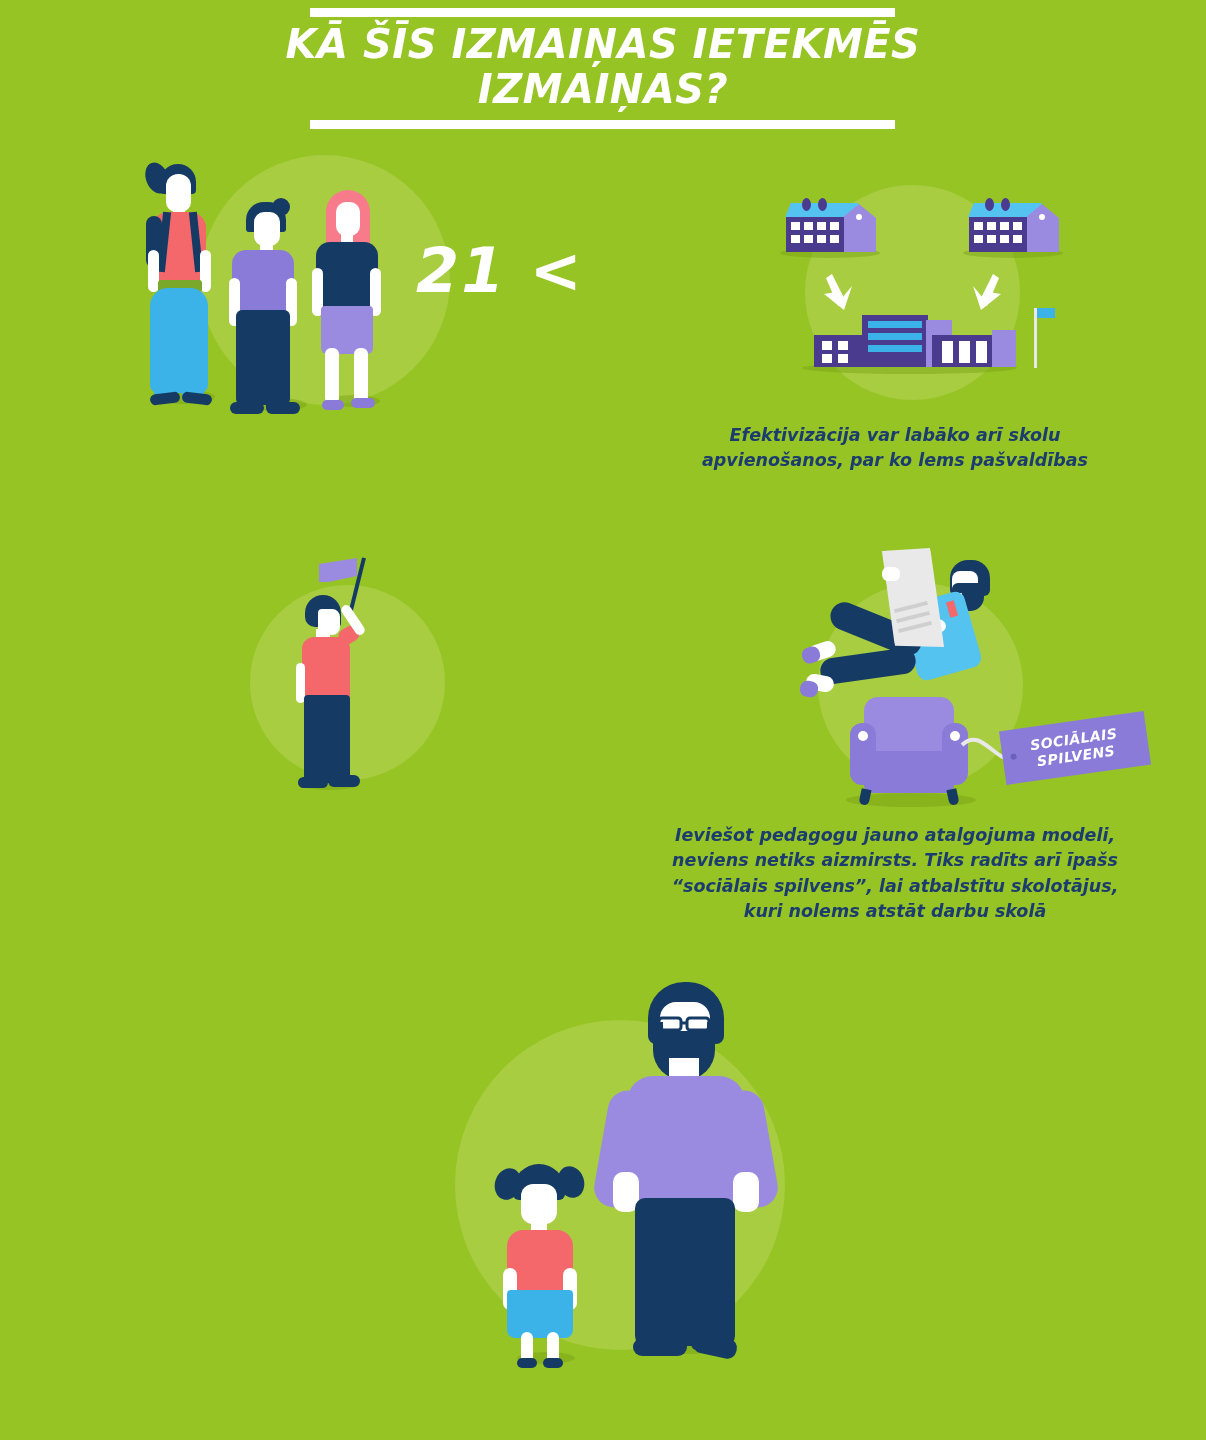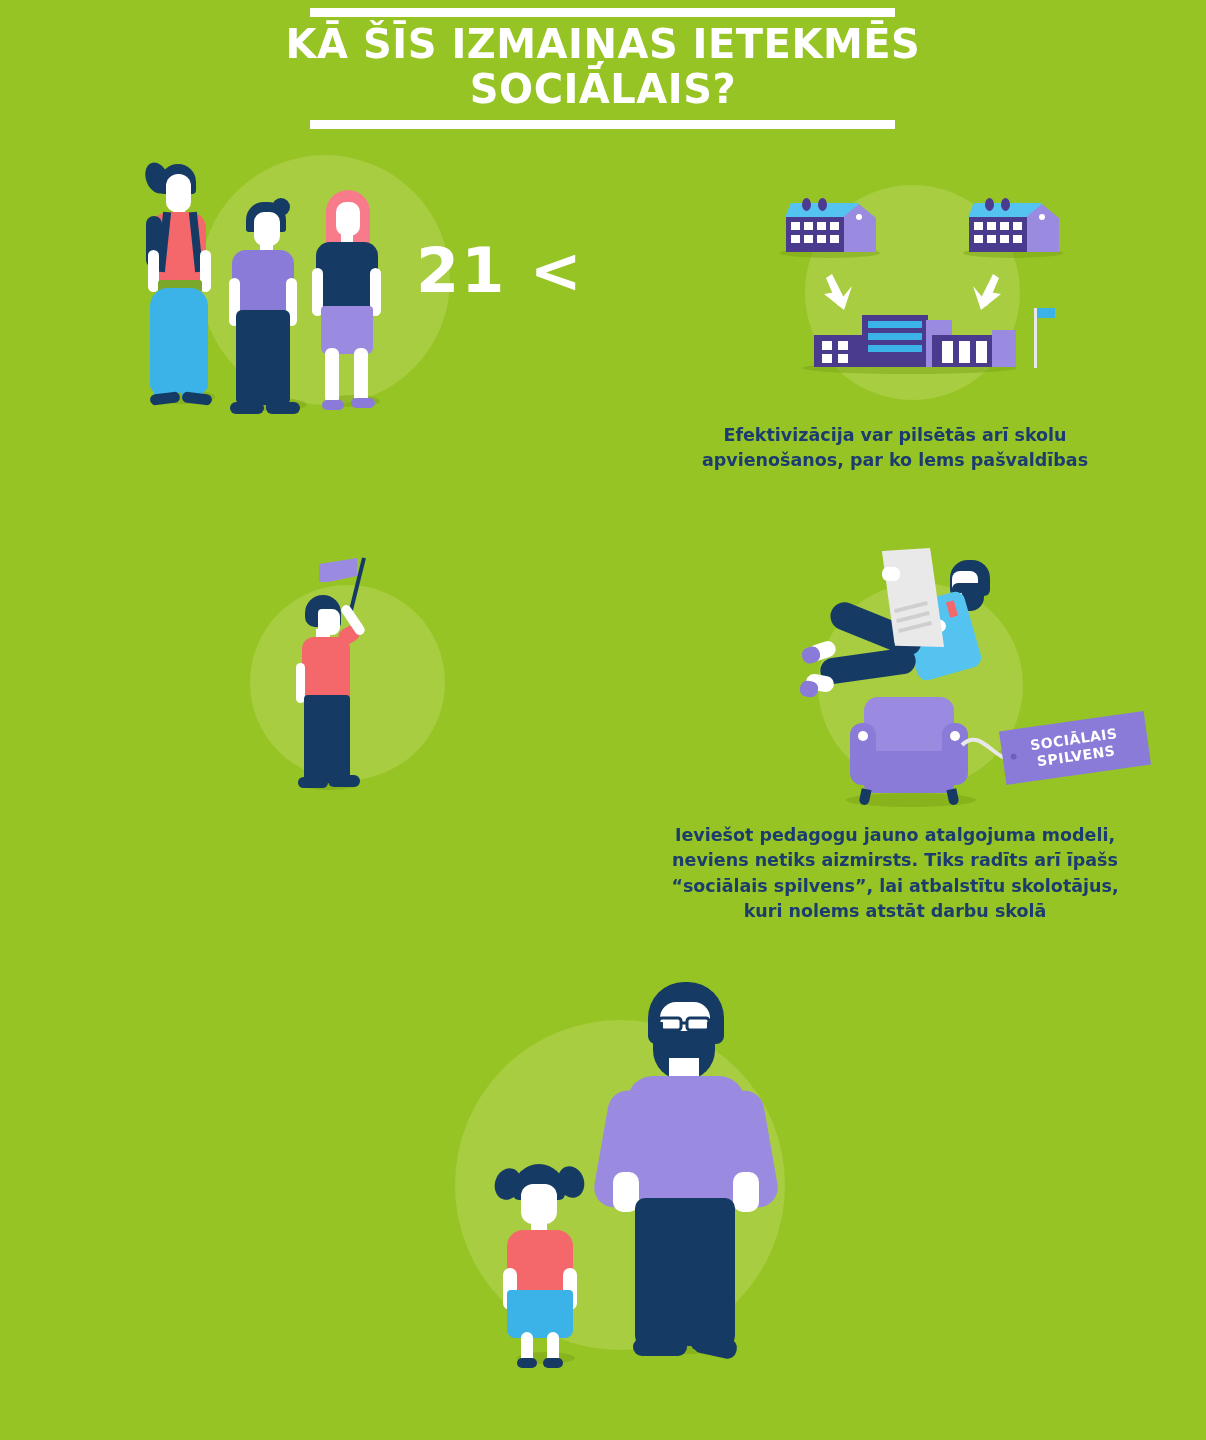--- a/index.html
+++ b/index.html
@@ -2,21 +2,21 @@
 <html><head>
 <meta charset="utf-8">
 <style>
   html,body{margin:0;padding:0;}
   body{
     width:1206px;height:1440px;
     background:#97c425;
     font-family:"DejaVu Sans", sans-serif;
     overflow:hidden;position:relative;
   }
-  .page{position:relative;width:1206px;height:1440px;overflow:hidden;}
+  .page{position:relative;width:1206px;height:1440px;overflow:hidden;font-style:italic;}
 
   
   .header{position:absolute;left:0;top:0;width:1206px;height:140px;}
   .rule{position:absolute;left:310px;width:585px;height:9px;background:#ffffff;}
   .rule.top{top:8px;}
   .rule.bottom{top:120px;}
   .title{
     position:absolute;left:0;top:22px;width:1206px;
     text-align:center;color:#ffffff;
     font-family:"DejaVu Sans", sans-serif;
@@ -76,21 +76,21 @@
 </style>
 </head>
 <body>
 
 <div class="page">
 
   <div class="header">
     <div class="rule top"></div>
     <div class="title">
       <span>KĀ ŠĪS IZMAIŅAS IETEKMĒS</span>
-      <span class="l2">SOCIĀLAIS?</span>
+      <span class="l2">IZMAIŅAS?</span>
     </div>
     <div class="rule bottom"></div>
   </div>
 
   <div class="blk" style="left:120px;top:150px;width:470px;height:400px;">
     <div class="halo" style="left:80px;top:5px;width:250px;height:250px;"></div>
 
     <div>
       <div class="shadow" style="left:35px;top:240px;width:60px;height:14px;"></div>
       <div class="sh nv r50" style="left:26px;top:12px;width:22px;height:32px;transform:rotate(-20deg);"></div>
@@ -216,21 +216,21 @@
       <div class="sh wt" style="left:196px;top:161px;width:11px;height:22px;"></div>
       <div class="sh pl" style="left:212px;top:150px;width:24px;height:37px;"></div>
     </div>
 
     <div>
       <div class="sh" style="left:254px;top:128px;width:3px;height:60px;background:#e8e8e8;"></div>
       <div class="sh bl" style="left:257px;top:128px;width:18px;height:10px;"></div>
     </div>
   </div>
 
-  <div class="blk caption" style="left:670px;top:423px;width:450px;">Efektivizācija var pilsētās arī skolu apvienošanos, par ko lems pašvaldības</div>
+  <div class="blk caption" style="left:670px;top:423px;width:450px;">Efektivizācija var labāko arī skolu apvienošanos, par ko lems pašvaldības</div>
 
   <div class="blk" style="left:240px;top:555px;width:230px;height:250px;">
     <div class="halo" style="left:10px;top:30px;width:195px;height:195px;"></div>
     <div class="shadow" style="left:58px;top:222px;width:62px;height:13px;"></div>
 
     <div class="sh pl" style="left:79px;top:3px;width:38px;height:24px;clip-path:polygon(0 6px,100% 0,100% 18px,0 26px);"></div>
     <div class="sh nv" style="left:115px;top:2px;width:4px;height:58px;transform:rotate(14deg);"></div>
 
     <div>
       <div class="sh nv" style="left:65px;top:40px;width:36px;height:32px;border-radius:18px 18px 4px 10px;"></div>

